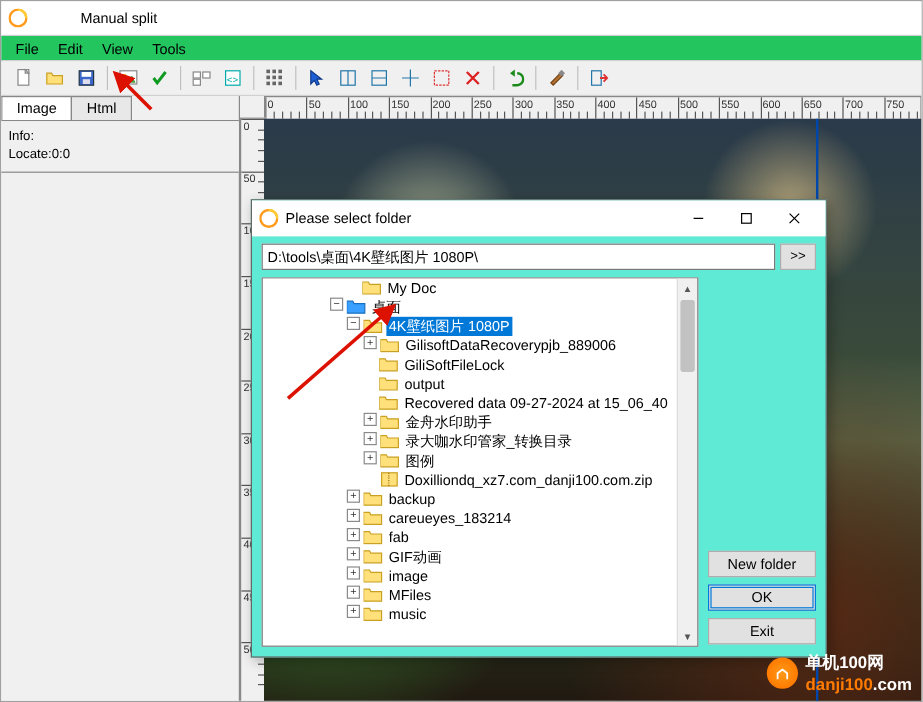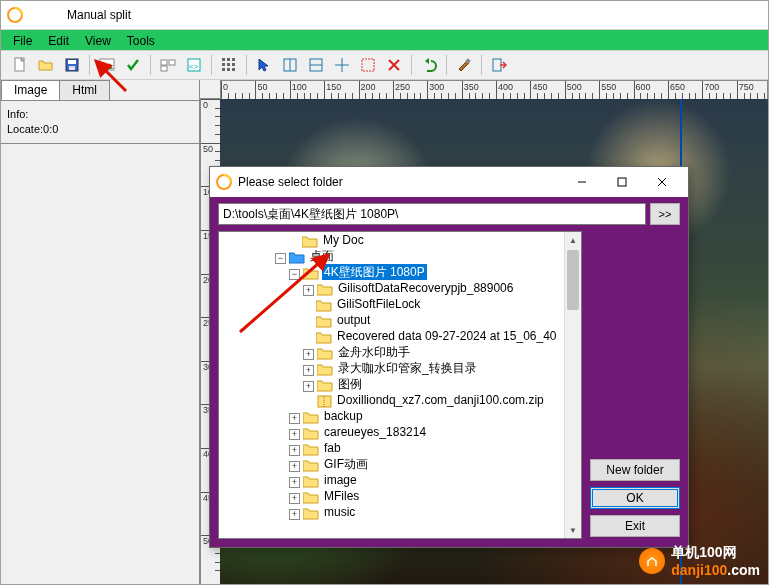--- a/index.html
+++ b/index.html
@@ -51,33 +51,33 @@
      radial-gradient(circle at 25% 20%, rgba(255,255,200,.55) 0, transparent 14%),
      radial-gradient(circle at 80% 15%, rgba(255,220,150,.6) 0, transparent 12%),
      radial-gradient(circle at 10% 70%, rgba(60,140,50,.8) 0, transparent 30%),
      radial-gradient(circle at 85% 85%, rgba(90,40,20,.9) 0, transparent 35%);}
   .vsplit{position:absolute;top:0;bottom:0;width:2px;background:#0047ab;left:460px;}
 
   
   .arrow{position:absolute;pointer-events:none;}
 
   
-  .dialog{position:absolute;top:165px;left:208px;width:478px;height:380px;background:#701a75;border:1px solid #666;box-shadow:3px 3px 10px rgba(0,0,0,.3);display:flex;flex-direction:column;}
+  .dialog{position:absolute;top:165px;left:208px;width:478px;height:380px;background:#5eead4;border:1px solid #666;box-shadow:3px 3px 10px rgba(0,0,0,.3);display:flex;flex-direction:column;}
   .dialog-title{height:30px;display:flex;align-items:center;padding:0 6px;background:#fff;}
   .dialog-title .d-icon{width:16px;height:16px;margin-right:6px;}
   .dialog-title .d-text{flex:1;}
   .dialog-title .win-btns{display:flex;}
   .win-btn{width:40px;height:26px;display:flex;align-items:center;justify-content:center;}
   .dlg-path-row{display:flex;padding:6px 8px;gap:4px;}
   .dlg-path-row input{flex:1;height:20px;border:1px solid #7a7a7a;padding:0 4px;font-family:inherit;font-size:12px;}
   .dlg-path-row button{width:30px;height:22px;border:1px solid var(--btn-border);background:var(--btn-face);font-size:11px;padding:0;}
   .dlg-body{flex:1;display:flex;padding:0 8px 8px 8px;gap:8px;overflow:hidden;}
   .tree-wrap{flex:1;border:1px solid #7a7a7a;background:#fff;position:relative;overflow:hidden;}
   .tree{position:absolute;inset:0;overflow-y:auto;overflow-x:hidden;font-size:12px;}
-  .tree-node{white-space:nowrap;height:16px;line-height:16px;display:flex;align-items:flex-end;}
+  .tree-node{white-space:nowrap;height:16px;line-height:16px;display:flex;align-items:flex-start;}
   .tree-node .exp{width:9px;height:9px;border:1px solid #8a8a8a;background:#fff;display:inline-flex;align-items:center;justify-content:center;font-size:9px;line-height:1;color:#333;margin-right:3px;}
   .tree-node .ico{width:16px;height:14px;display:inline-flex;align-items:center;justify-content:center;margin-right:3px;}
   .tree-node .lbl{padding:0 2px;}
   .tree-node.selected .lbl{background:var(--tree-sel);color:#fff;}
   .folder-ico svg{display:block;}
   .btn-col{width:90px;display:flex;flex-direction:column;justify-content:flex-end;gap:6px;padding-bottom:2px;}
   .dbtn{height:22px;border:1px solid var(--btn-border);background:var(--btn-face);font-family:inherit;font-size:12px;}
   .dbtn.default{border:1px solid #0078d7;outline:1px solid #0078d7;outline-offset:-3px;}
   .tree-scrollbar{position:absolute;right:0;top:0;bottom:0;width:16px;background:#f0f0f0;border-left:1px solid #ddd;}
   .tree-scrollbar .thumb{position:absolute;left:2px;right:2px;top:18px;height:60px;background:#c2c2c2;border-radius:2px;}

